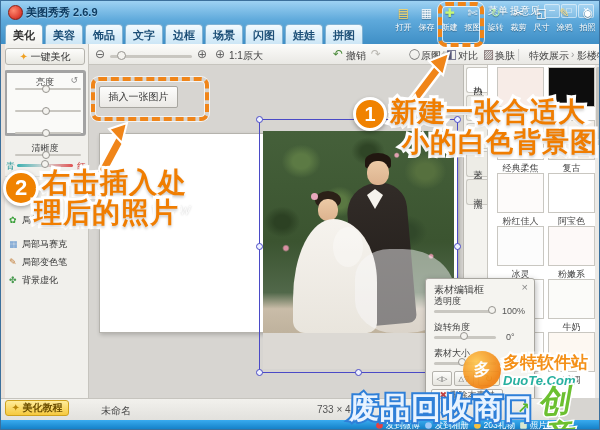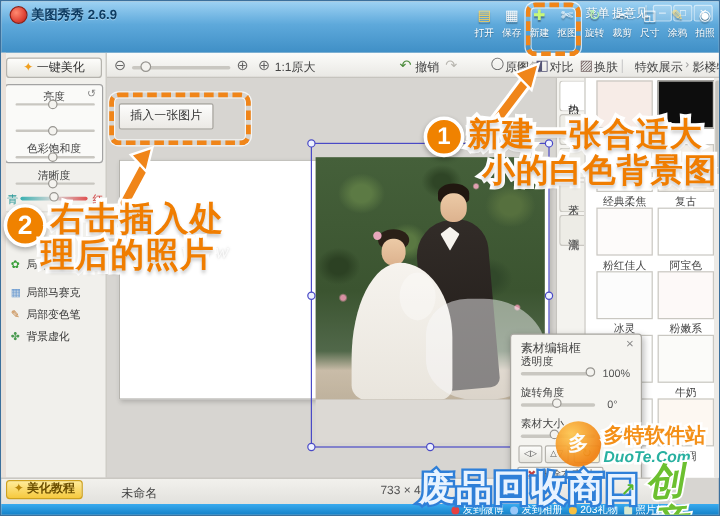--- a/index.html
+++ b/index.html
@@ -33,21 +33,21 @@
     background:linear-gradient(180deg,#fcfcfa,#e9e8e4);border-bottom:1px solid #c6c4be;box-sizing:border-box;}
   .sb-ic{position:absolute;top:3px;font-size:12px;color:#666;line-height:14px;}
   .sb-tx{position:absolute;top:5px;font-size:10px;color:#444;white-space:nowrap;}
   .track{position:absolute;height:3px;background:#c9c7c1;border-radius:2px;}
   .knob{position:absolute;width:9px;height:9px;border-radius:50%;background:#f4f3ef;border:1px solid #979590;box-sizing:border-box;}
   
   #sidebar{position:absolute;left:0;top:43px;width:88px;height:354px;background:#f1f0ec;border-right:1px solid #c6c4be;box-sizing:border-box;}
   #sidestrip{position:absolute;left:0;top:43px;width:4px;height:354px;background:#e9e1da;}
   .panelbtn{position:absolute;text-align:center;font-size:10px;color:#333;
     background:linear-gradient(180deg,#fdfdfb,#e8e7e1);border:1px solid #b5b3ad;border-radius:3px;box-sizing:border-box;}
-  #adjgroup{position:absolute;left:3px;top:26px;width:82px;height:66px;background:#fafaf8;border:1px solid #a3a3a3;border-radius:3px;box-sizing:border-box;}
+  #adjgroup{position:absolute;left:3px;top:26px;width:82px;height:66px;background:#fafaf8;border:3px solid #a3a3a3;border-radius:3px;box-sizing:border-box;}
   .adj-label{position:absolute;width:100%;text-align:center;font-size:9px;color:#444;}
   .tool-item{position:absolute;left:8px;font-size:9px;color:#333;white-space:nowrap;}
   .tool-item .ti{display:inline-block;width:13px;font-size:9px;}
   
   #workspace{position:absolute;left:88px;top:64px;width:512px;height:333px;background:#d7d5d1;}
   #page{position:absolute;left:98px;top:132px;width:360px;height:200px;background:#fff;
     border:1px solid #b5b3ad;box-shadow:1px 2px 4px rgba(0,0,0,.18);box-sizing:border-box;}
   #photo{position:absolute;left:262px;top:130px;width:191px;height:202px;overflow:hidden;
     background:
       radial-gradient(28px 24px at 20% 15%, #5c7a44 30%, transparent 70%),
@@ -119,20 +119,31 @@
   <div id="header">
     <div id="logo"></div>
     <div id="title">美图秀秀 2.6.9</div>
     <div class="menu-link" style="left:487px;">菜单</div>
     <div class="menu-link" style="left:509px;">提意见</div>
     <div class="menu-link" style="left:536px;color:rgba(255,255,255,.6);">|</div>
     <div class="winbtn" style="left:543px;">─</div>
     <div class="winbtn" style="left:560px;">□</div>
     <div class="winbtn" style="left:577px;">✕</div>
 
+    <div id="tabs">
+      <div class="tab active">美化</div>
+      <div class="tab">美容</div>
+      <div class="tab">饰品</div>
+      <div class="tab">文字</div>
+      <div class="tab">边框</div>
+      <div class="tab">场景</div>
+      <div class="tab">闪图</div>
+      <div class="tab">娃娃</div>
+      <div class="tab">拼图</div>
+    </div>
 
     <div id="tb">
       <div class="tbtn">
         <span class="g" style="color:#ffd65e;">▤</span>
         <span class="l">打开</span>
         </div>
       <div class="tbtn">
         <span class="g">▦</span>
         <span class="l">保存</span>
         </div>
@@ -196,21 +207,20 @@
       <span style="color:#f0a020;">✦</span>
       <span>一键美化</span>
     </div>
     <div id="adjgroup">
       <div class="adj-label" style="top:3px;">亮度</div>
       <span style="position:absolute;right:5px;top:2px;font-size:9px;color:#888;">↺</span>
       <div class="track" style="left:8px;top:15px;width:66px;height:2px;"></div>
       <div class="knob" style="left:35px;top:12px;width:8px;height:8px;"></div>
       <div class="track" style="left:8px;top:37px;width:66px;height:2px;"></div>
       <div class="knob" style="left:35px;top:34px;width:8px;height:8px;"></div>
-      <div class="adj-label" style="top:47px;">色彩饱和度</div>
       <div class="track" style="left:8px;top:59px;width:66px;height:2px;"></div>
       <div class="knob" style="left:35px;top:56px;width:8px;height:8px;"></div>
       <div class="adj-label" style="top:69px;">清晰度</div>
       <div class="track" style="left:8px;top:81px;width:66px;height:2px;"></div>
       <div class="knob" style="left:35px;top:78px;width:8px;height:8px;"></div>
     </div>
     <span style="position:absolute;left:5px;top:116px;font-size:9px;color:#2a9898;">青</span>
     <div class="track" style="left:16px;top:120px;width:56px;background:linear-gradient(90deg,#3ab0b0,#d8d8d8,#e05050);"></div>
     <div class="knob" style="left:40px;top:116px;width:8px;height:8px;"></div>
     <span style="position:absolute;left:76px;top:116px;font-size:9px;color:#d04040;">红</span>

